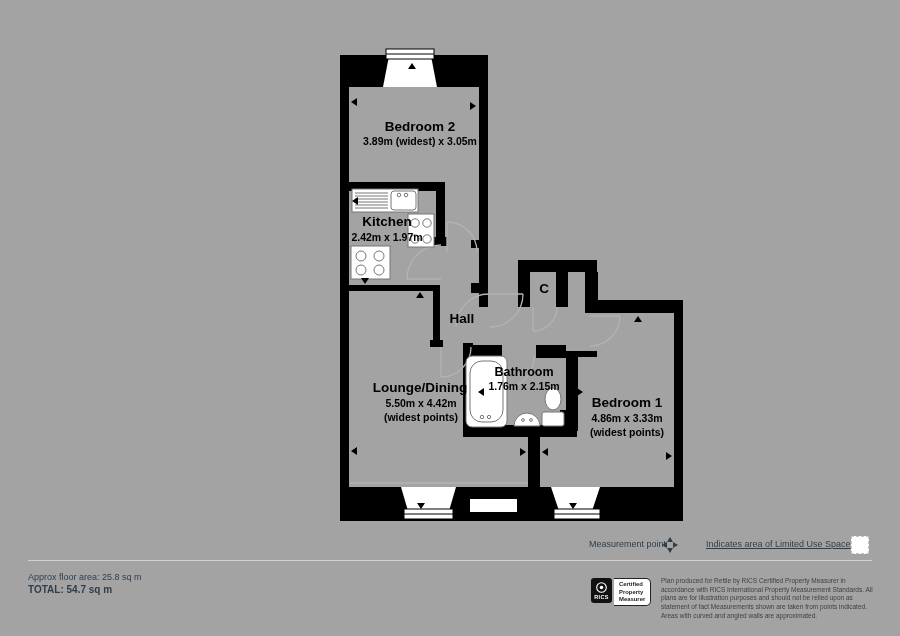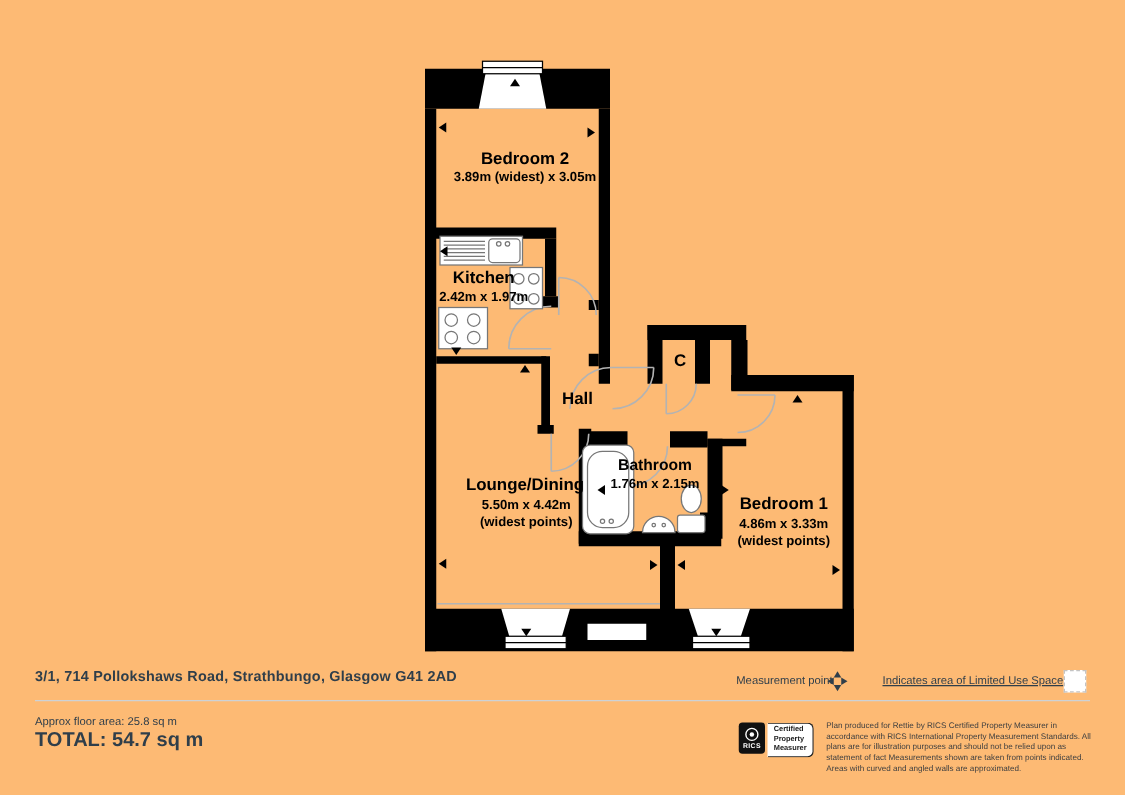--- a/index.html
+++ b/index.html
@@ -1,29 +1,29 @@
 <!DOCTYPE html>
 <html><head>
 <meta charset="utf-8">
 <style>
   html,body { margin:0; padding:0; background:#ffffff; }
   .stage {
-    position:relative; width:900px; height:636px; background:#fdba74;
+    position:relative; width:900px; height:636px; background:#a3a3a3;
     font-family:"Liberation Sans", sans-serif; overflow:hidden;
   }
   .plan-svg { position:absolute; left:0; top:0; }
   svg text { font-family:"Liberation Sans", sans-serif; fill:#000; }
   .room-name { font-size:13.5px; font-weight:bold; }
   .room-name-sm { font-size:12.5px; font-weight:bold; }
   .room-dims { font-size:10.5px; font-weight:600; }
   .footer-el { position:absolute; color:#2f3e4a; }
   .address { left:28px; top:536px; font-size:11.5px; font-weight:700; letter-spacing:.2px; }
   .divider { left:28px; top:560px; width:844px; height:1px; background:#cdd2d6; }
   .approx  { left:28px; top:572px; font-size:9px; }
-  .total   { left:28px; top:584px; font-size:16px; font-weight:700; }
+  .total   { left:28px; top:584px; font-size:10px; font-weight:700; }
   .legend-mp { left:589px; top:539px; font-size:9px; }
   .legend-lu { left:706px; top:539px; font-size:9px;text-decoration:underline; }
   .compass { position:absolute; left:661px; top:536px; }
   .lu-box { position:absolute; left:851px; top:536px; width:16px; height:16px;
             border:1px dashed #c4c4c4; background:#fff; }
   .rics { position:absolute; left:591px; top:578px; display:flex; align-items:stretch; }
   .rics-black { width:21px; height:25px; background:#111; border-radius:3px;
                 display:flex; flex-direction:column; align-items:center; justify-content:center; }
   .rics-cert { margin-left:2px; border:1px solid #222; border-left:none;
                border-radius:0 5px 5px 0; padding:2px 5px 1px 5px;
@@ -171,21 +171,20 @@
     <text class="room-dims" text-anchor="middle" x="421" y="421">(widest points)</text>
 
     <text class="room-name-sm" text-anchor="middle" x="524" y="376">Bathroom</text>
     <text class="room-dims" text-anchor="middle" x="524" y="390">1.76m x 2.15m</text>
 
     <text class="room-name" text-anchor="middle" x="627" y="407">Bedroom 1</text>
     <text class="room-dims" text-anchor="middle" x="627" y="422">4.86m x 3.33m</text>
     <text class="room-dims" text-anchor="middle" x="627" y="436">(widest points)</text>
   </svg>
 
-  <div class="footer-el address">3/1, 714 Pollokshaws Road, Strathbungo, Glasgow G41 2AD</div>
 
   <div class="footer-el legend-mp">Measurement point</div>
 
   <svg class="compass" width="18" height="18" viewBox="0 0 18 18">
     <g fill="#2f3e4a">
       <polygon points="9,1 6,6 12,6"></polygon>
       <polygon points="9,17 6,12 12,12"></polygon>
       <polygon points="1,9 6,6 6,12"></polygon>
       <polygon points="17,9 12,6 12,12"></polygon>
     </g>

